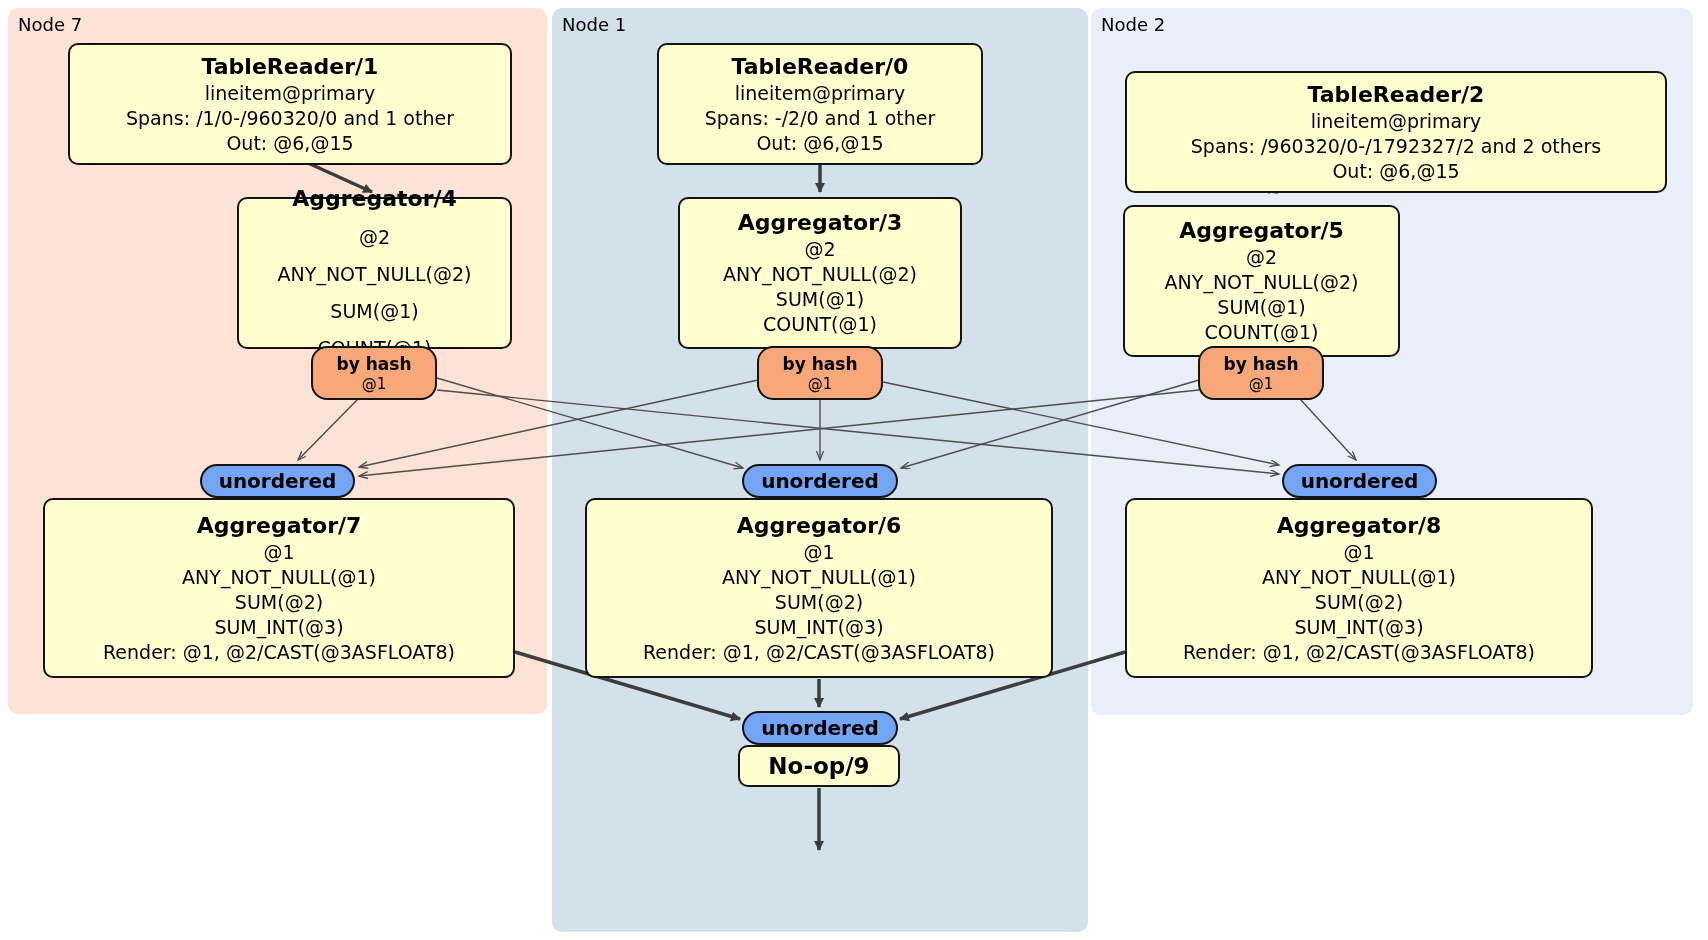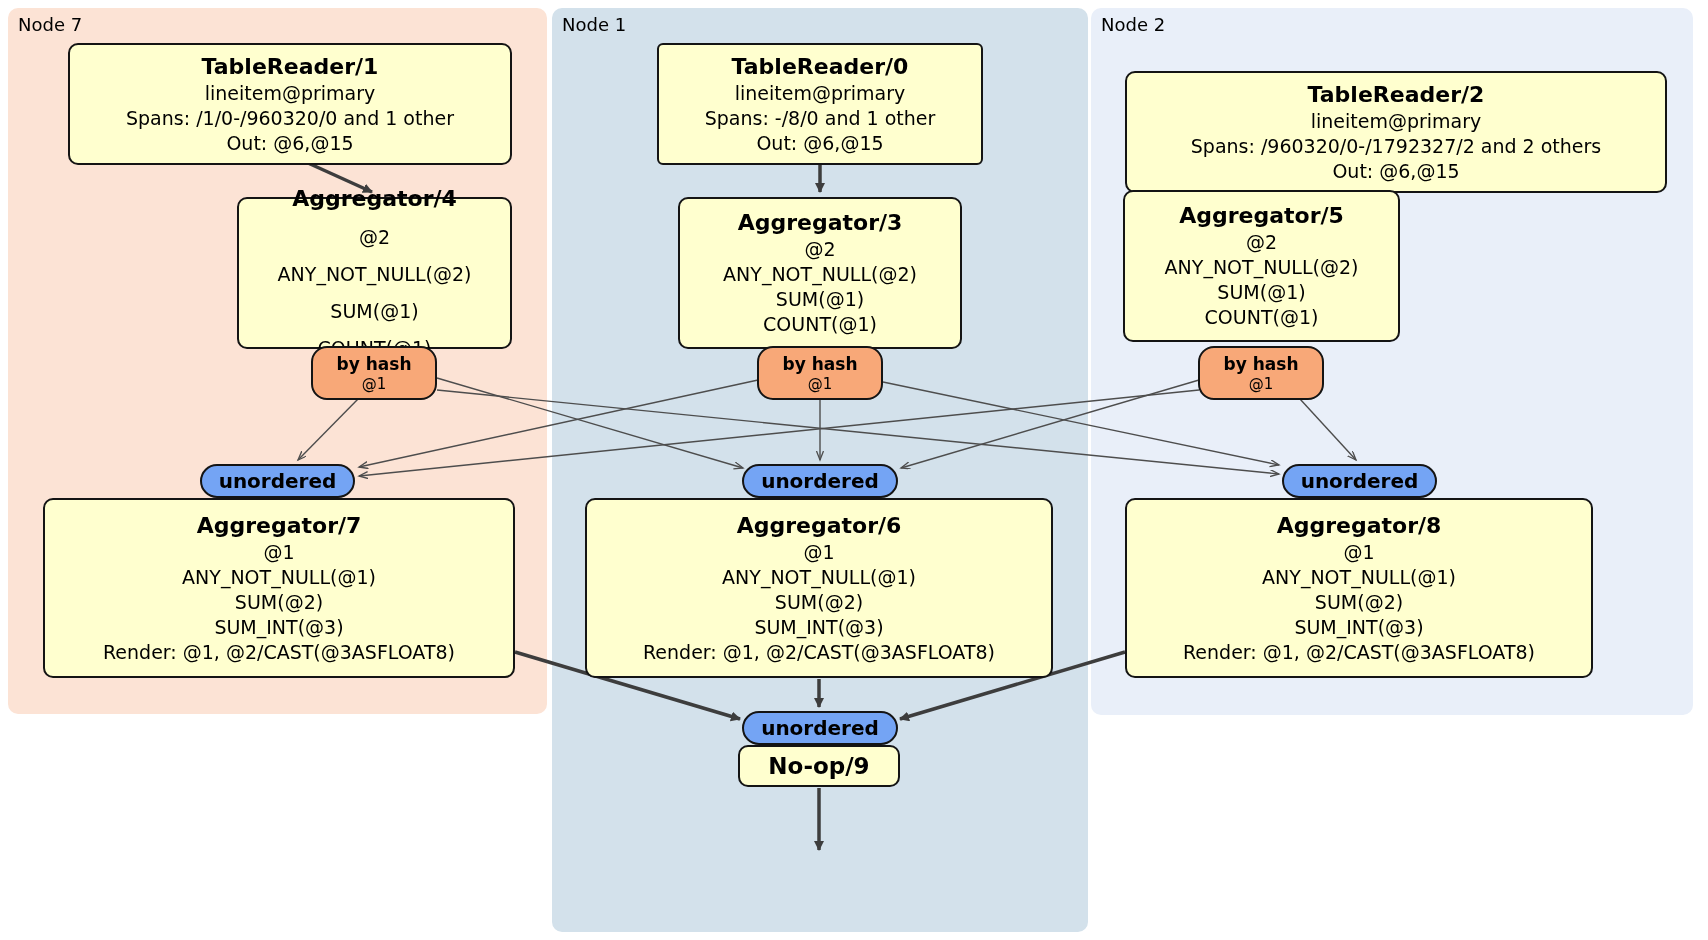--- a/index.html
+++ b/index.html
@@ -122,24 +122,24 @@
       <line x1="1125" y1="652" x2="900" y2="719" stroke="#3d3d3d" stroke-width="3.5" marker-end="url(#arrow-thick)"></line>
       <line x1="819" y1="788" x2="819" y2="850" stroke="#3d3d3d" stroke-width="3.5" marker-end="url(#arrow-thick)"></line>
     </svg>
 
   <div class="proc" id="tr1" style="left: 68px; top: 43px; width: 444px; height: 122px;">
     <div class="title">TableReader/1</div>
     <div>lineitem@primary</div>
     <div>Spans: /1/0-/960320/0 and 1 other</div>
     <div>Out: @6,@15</div>
   </div>
-  <div class="proc" id="tr0" style="left: 657px; top: 43px; width: 326px; height: 122px; border-radius: 6px;">
+  <div class="proc" id="tr0" style="left: 657px; top: 43px; width: 326px; height: 122px;">
     <div class="title">TableReader/0</div>
     <div>lineitem@primary</div>
-    <div>Spans: -/8/0 and 1 other</div>
+    <div>Spans: -/2/0 and 1 other</div>
     <div>Out: @6,@15</div>
   </div>
   <div class="proc" id="tr2" style="left: 1125px; top: 43px; width: 542px; height: 122px; margin-top: 28px;">
     <div class="title">TableReader/2</div>
     <div>lineitem@primary</div>
     <div>Spans: /960320/0-/1792327/2 and 2 others</div>
     <div>Out: @6,@15</div>
   </div>
 
   <div class="proc" id="agg4" style="left: 237px; top: 197px; width: 275px; height: 152px; gap: 12px;">
@@ -149,21 +149,21 @@
     <div>SUM(@1)</div>
     <div>COUNT(@1)</div>
   </div>
   <div class="proc" id="agg3" style="left: 678px; top: 197px; width: 284px; height: 152px;">
     <div class="title">Aggregator/3</div>
     <div>@2</div>
     <div>ANY_NOT_NULL(@2)</div>
     <div>SUM(@1)</div>
     <div>COUNT(@1)</div>
   </div>
-  <div class="proc" id="agg5" style="left: 1123px; top: 190px; width: 277px; height: 152px;">
+  <div class="proc" id="agg5" style="left: 1123px; top: 205px; width: 277px; height: 152px;">
     <div class="title">Aggregator/5</div>
     <div>@2</div>
     <div>ANY_NOT_NULL(@2)</div>
     <div>SUM(@1)</div>
     <div>COUNT(@1)</div>
   </div>
 
   <div class="router" id="bh4" style="left: 311px; top: 346px; width: 126px; height: 54px;">
     <div class="title">by hash</div>
     <div class="detail">@1</div>

